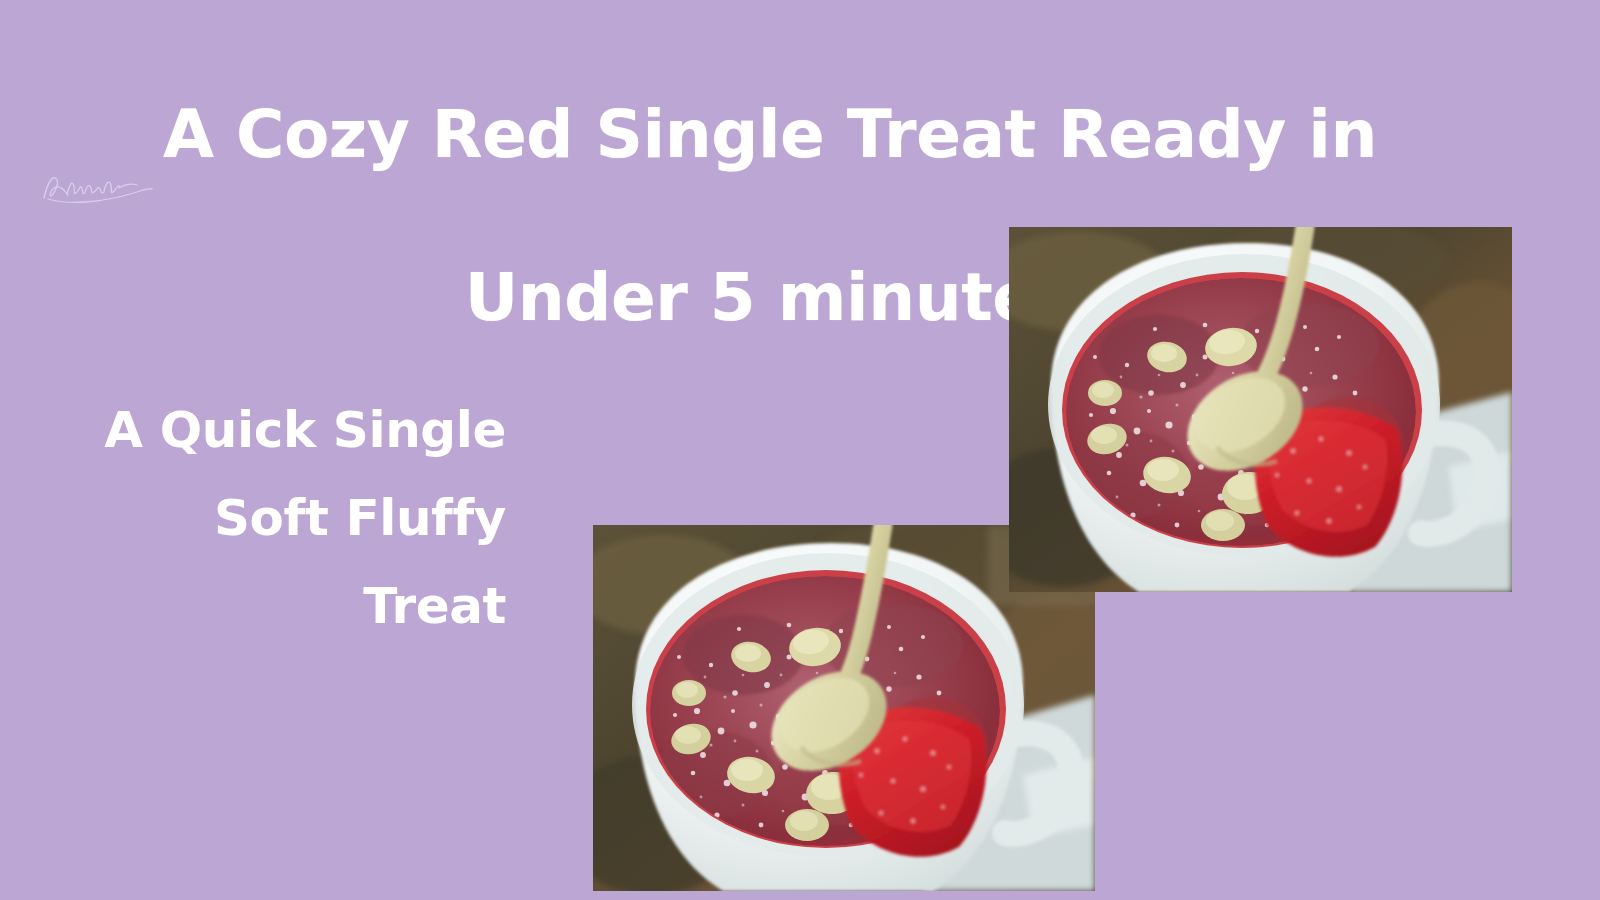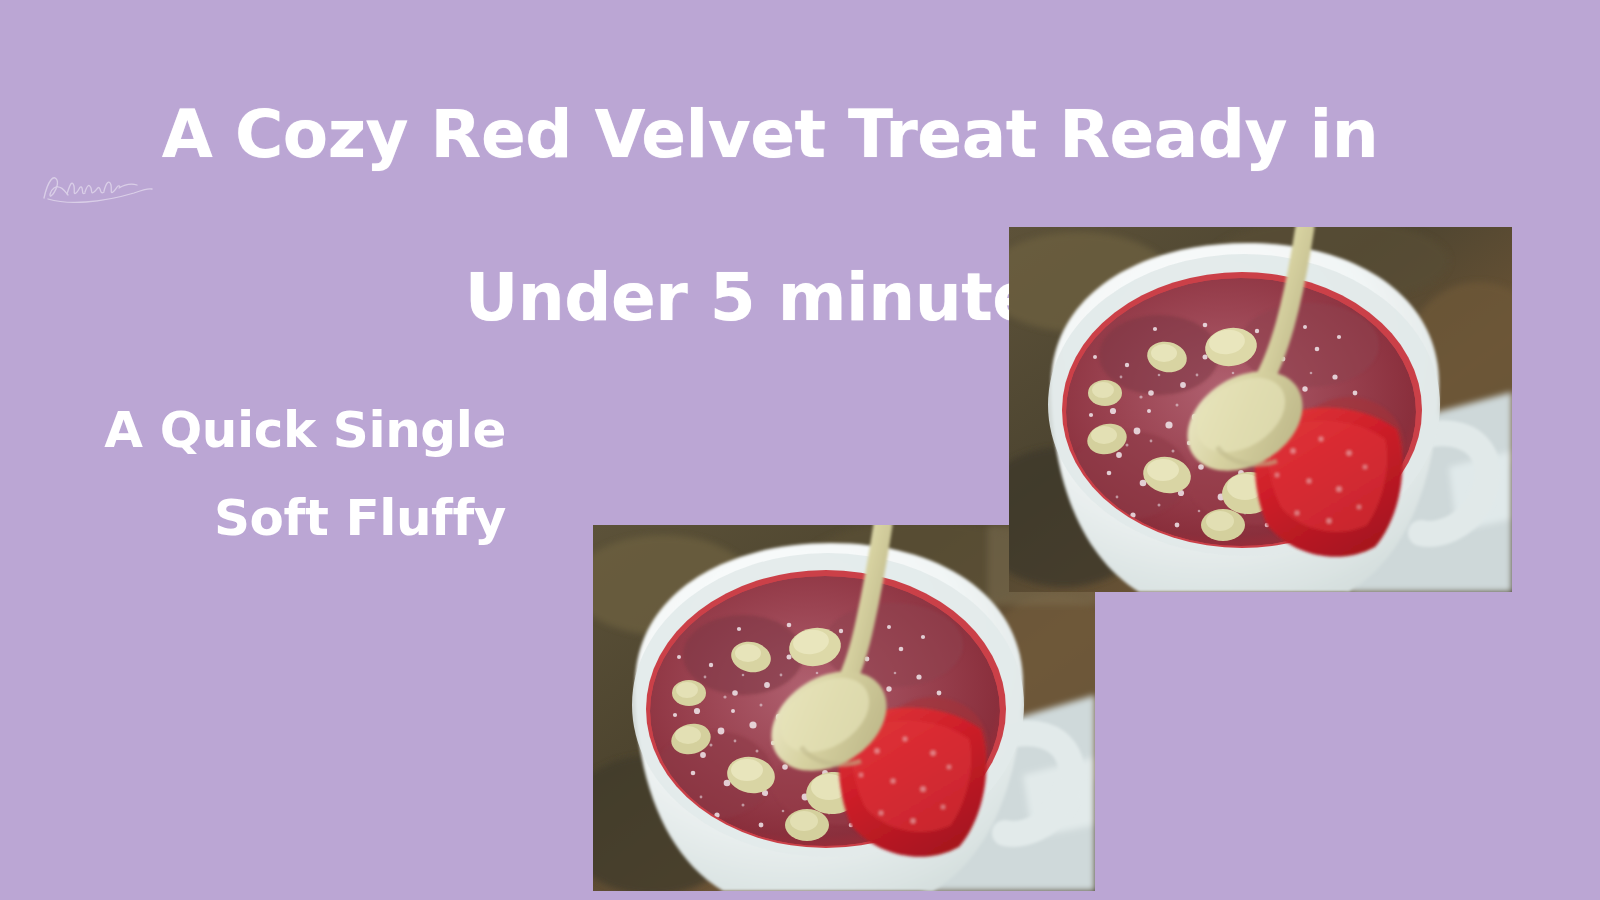--- a/index.html
+++ b/index.html
@@ -91,40 +91,41 @@
     height: 366px;
     z-index: 2;
   }
 </style>
 </head>
 <body>
 
 <div id="canvas">
 
   <div class="headline">
-    <span class="headline-line headline-line-1">A Cozy Red Velvet Treat Ready in</span>
+    <span class="headline-line headline-line-1">A Cozy Red Single Treat Ready in</span>
     <span class="headline-line headline-line-2">Under 5 minutes</span>
   </div>
 
   <div class="watermark">
     <svg viewBox="0 0 120 52" width="120" height="52" aria-hidden="true">
       <g fill="none" stroke="#ffffff" stroke-width="1.3" stroke-linecap="round">
         <path d="M6 40 C10 22, 16 16, 19 22 C21 27, 16 36, 13 38 C11 39, 12 33, 16 30 C22 26, 27 33, 30 37"></path>
         <path d="M29 36 C32 26, 34 22, 36 28 C37 33, 35 37, 38 35 C41 33, 42 26, 44 30 C45 34, 44 37, 47 35"></path>
         <path d="M47 34 C49 28, 51 25, 53 30 C54 34, 53 36, 56 34 C59 32, 60 27, 62 31 C63 34, 63 36, 66 34"></path>
         <path d="M66 33 C68 25, 71 21, 73 27 C74 32, 72 36, 75 34 C78 32, 80 25, 82 29"></path>
         <path d="M81 30 C86 27, 92 25, 99 27"></path>
         <path d="M10 41 C30 47, 62 45, 96 35 C104 32, 110 30, 114 31"></path>
       </g>
     </svg>
   </div>
 
   <div class="subheadline">
     <span class="subheadline-line">A Quick Single</span>
     <span class="subheadline-line">Soft Fluffy</span>
+    <span class="subheadline-line">Treat</span>
   </div>
 
   <div class="photo" id="photo-bottom-left">
     <svg viewBox="0 0 502 366" width="502" height="366" aria-hidden="true">
       <defs>
 
         <linearGradient id="bl-bg" x1="0" y1="0" x2="1" y2="1">
           <stop offset="0%" stop-color="#5c5239"></stop>
           <stop offset="35%" stop-color="#4e452f"></stop>
           <stop offset="62%" stop-color="#6b5336"></stop>

